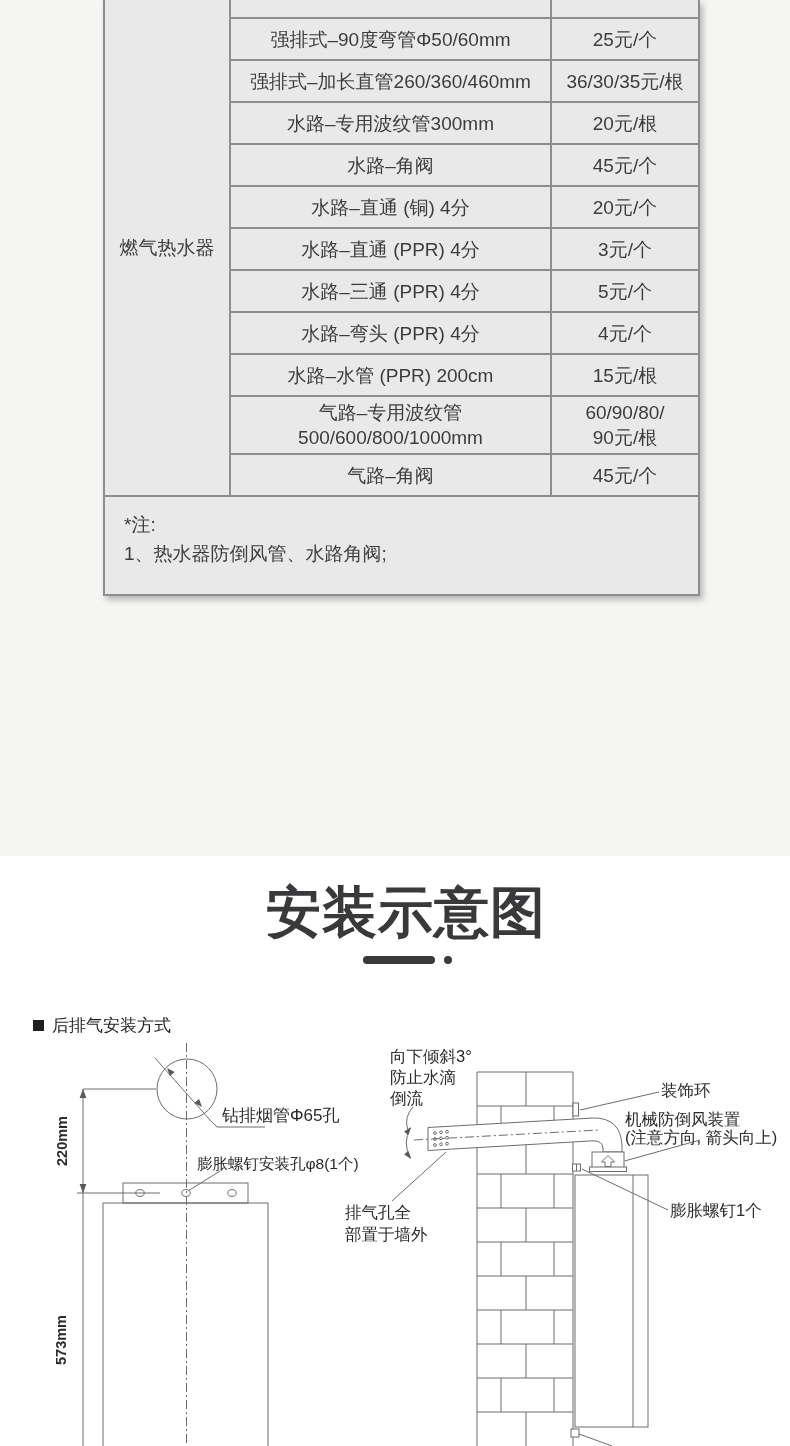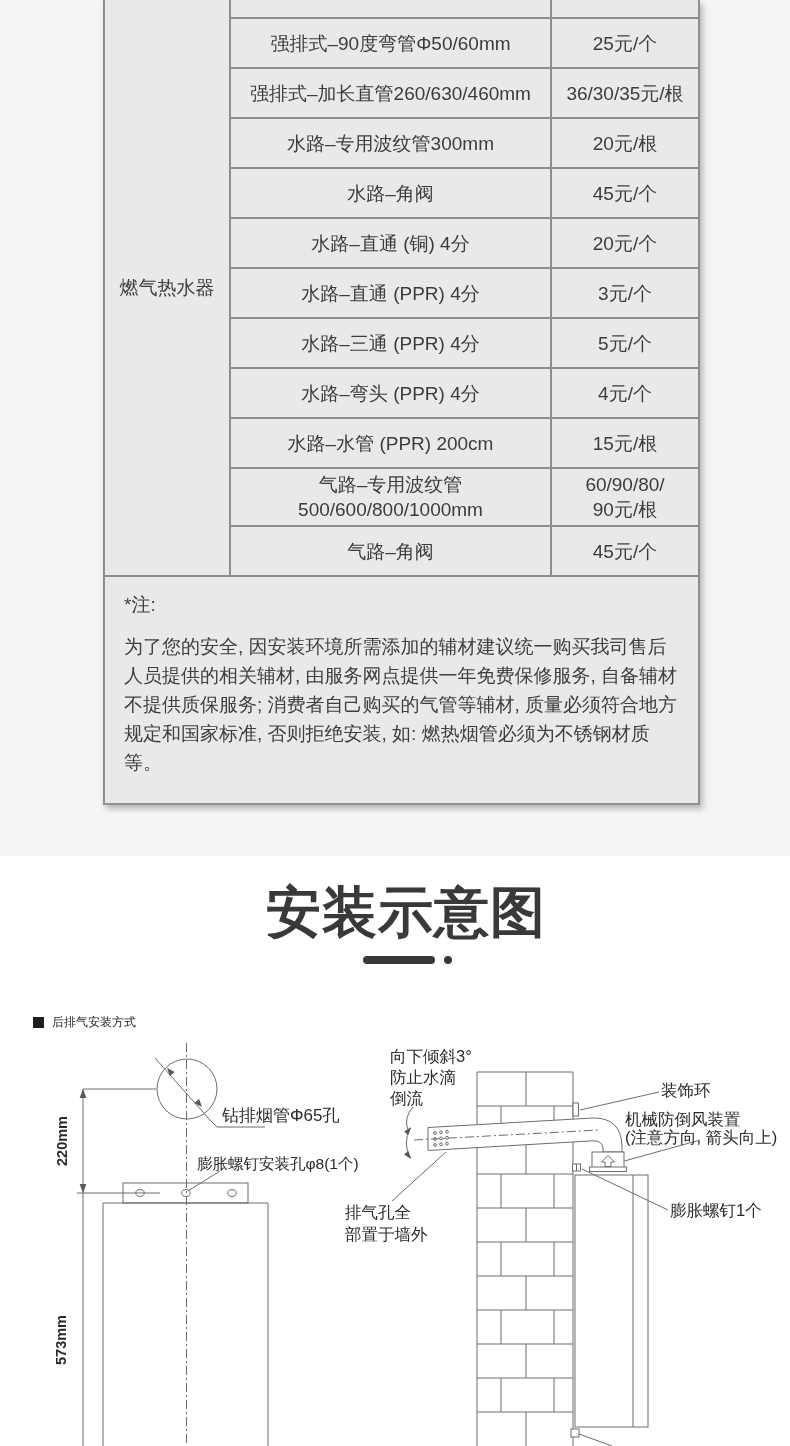--- a/index.html
+++ b/index.html
@@ -14,21 +14,21 @@
   .price-box {
     position:absolute; left:103px; top:0; width:597px; box-sizing:border-box;
     border:2px solid #8e8e8e; border-top:none; background:#e9e9e9;
     box-shadow:3px 4px 6px rgba(0,0,0,0.25);
   }
   table.pricing { border-collapse:collapse; width:100%; table-layout:fixed; }
   table.pricing td {
     border:2px solid #8e8e8e; text-align:center; color:#3c3c3c;
     font-size:19px; padding:0; overflow:hidden;
   }
-  tr.row { height:50px; }
+  tr.row { height:42px; }
   tr.row.tall { height:58px; }
   tr.sliver { height:18px; }
   tr.sliver td { border-top:none; }
   td.cat {
     border-left:none !important; font-size:20px; vertical-align:middle;
     padding-bottom:118px; color:#3a3a3a;
   }
   td.item { white-space:pre-line; line-height:25px; }
   td.price { border-right:none !important; white-space:pre-line; line-height:25px; }
   .notes {
@@ -44,21 +44,21 @@
   .title-underline {
     position:absolute; left:363px; top:956px; width:72px; height:8px;
     border-radius:4px; background:#39393b;
   }
   .title-dot {
     position:absolute; left:444px; top:956px; width:8px; height:8px;
     border-radius:50%; background:#39393b;
   }
   .subsection {
     position:absolute; left:33px; top:1014px; display:flex; align-items:center;
-    gap:8px; font-size:12px; color:#1f1f1f;justify-content:flex-end;
+    gap:8px; font-size:17px; color:#1f1f1f;justify-content:flex-end;
   }
   .bullet { width:11px; height:11px; background:#1f1f1f; display:inline-block; }
   .dia { position:absolute; }
   .dia text { fill:#2a2a2a; stroke:none; font-family:"Liberation Sans", sans-serif; }
   .dline { stroke:#6a6d70; stroke-width:1; fill:none; }
   .dfill { stroke:#6a6d70; stroke-width:1; fill:#ffffff; }
   .dashdot { stroke-dasharray:9 3 2 3; }
   .arrowhead { fill:#565a5d; stroke:none; }
 </style>
 </head>
@@ -78,21 +78,21 @@
           <tr class="sliver">
             <td class="cat" rowspan="12">燃气热水器</td>
             <td class="item"></td>
             <td class="price"></td>
           </tr>
         <tr class="row">
               <td class="item">强排式–90度弯管Φ50/60mm</td>
               <td class="price">25元/个</td>
             </tr>
             <tr class="row">
-              <td class="item">强排式–加长直管260/630/460mm</td>
+              <td class="item">强排式–加长直管260/360/460mm</td>
               <td class="price">36/30/35元/根</td>
             </tr>
             <tr class="row">
               <td class="item">水路–专用波纹管300mm</td>
               <td class="price">20元/根</td>
             </tr>
             <tr class="row">
               <td class="item">水路–角阀</td>
               <td class="price">45元/个</td>
             </tr>
@@ -123,21 +123,21 @@
 90元/根</td>
             </tr>
             <tr class="row">
               <td class="item">气路–角阀</td>
               <td class="price">45元/个</td>
             </tr>
           </tbody>
       </table>
       <div class="notes">
         <div>*注:</div>
-        <p class="note-para">为了您的安全, 因安装环境所需添加的辅材建议统一购买我司售后人员提供的相关辅材, 由服务网点提供一年免费保修服务, 自备辅材不提供质保服务; 消费者自己购买的气管等辅材, 质量必须符合地方规定和国家标准, 否则拒绝安装, 如: 燃热烟管必须为不锈钢材质等。</p>
+        <div>1、热水器防倒风管、水路角阀;</div>
       </div>
     </div>
   </div>
 
   <h1 class="main-title">安装示意图</h1>
   <div class="title-underline"></div>
   <div class="title-dot"></div>
 
   <div class="subsection">
     <span class="bullet"></span>

